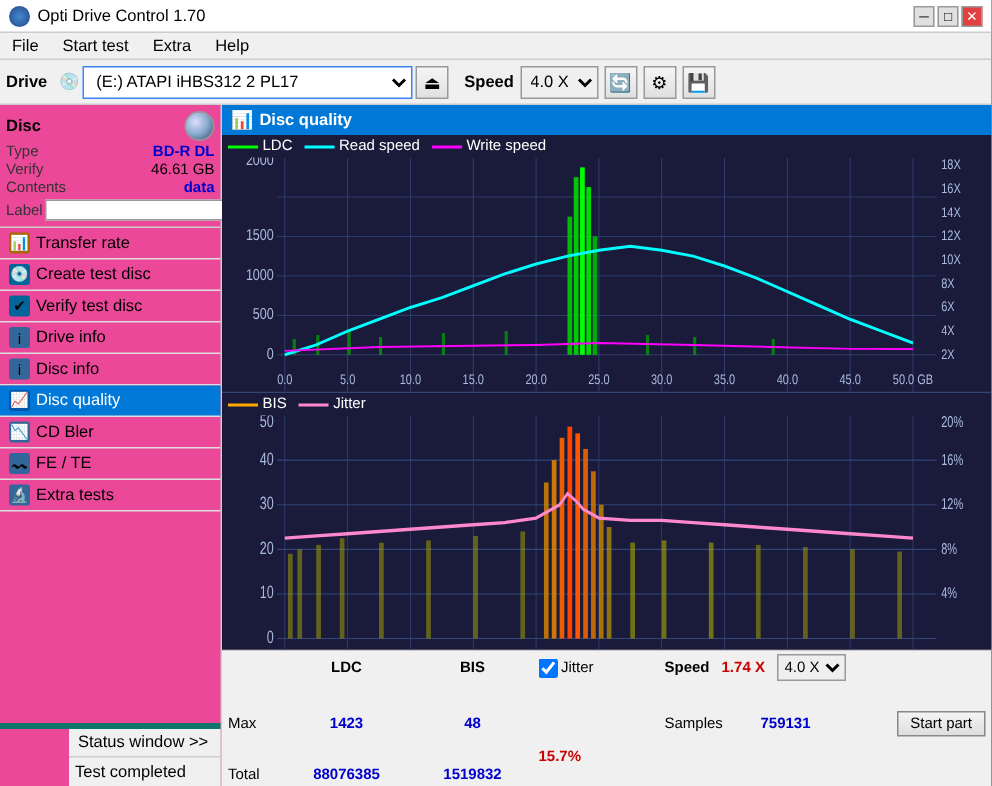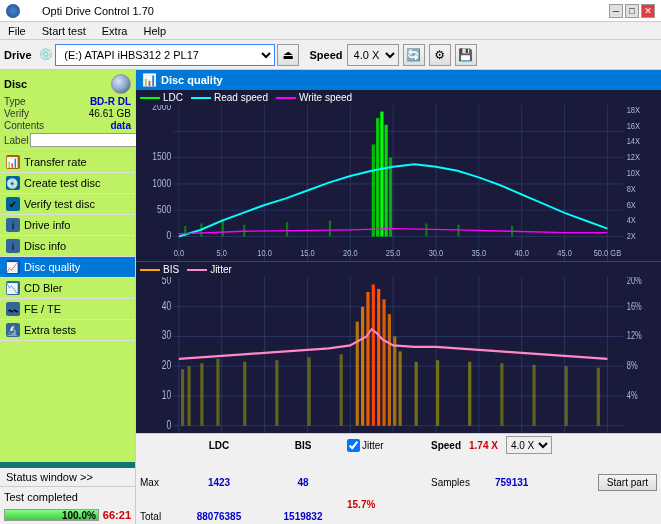--- a/index.html
+++ b/index.html
@@ -8,21 +8,21 @@
     
     .title-bar {
       background: #fff;
       display: flex;
       align-items: center;
       justify-content: space-between;
       padding: 4px 6px;
       border-bottom: 1px solid #ccc;
       height: 22px;
     }
-    .title-bar-left { display: flex; align-items: center; gap: 22px; font-size: 11px; font-weight: normal; }
+    .title-bar-left { display: flex; align-items: center; gap: 5px; font-size: 11px; font-weight: normal; }
     .title-bar-logo { width: 14px; height: 14px; background: radial-gradient(circle, #4488cc, #224488); border-radius: 50%; }
     .title-bar-controls { display: flex; gap: 2px; }
     .title-bar-btn { width: 14px; height: 14px; border: 1px solid #999; background: #e0e0e0; cursor: pointer; font-size: 9px; display: flex; align-items: center; justify-content: center; }
     .title-bar-btn.close { background: #e04040; color: white; }
 
     
     .menu-bar {
       background: #f0f0f0;
       display: flex;
       align-items: center;
@@ -66,22 +66,22 @@
     .speed-select { height: 22px; font-size: 11px; border: 1px solid #999; padding: 1px 2px; }
 
     
     .main {
       display: flex;
       height: calc(524px - 22px - 18px - 30px);
     }
 
     
     .sidebar {
-      width: 136px;
-      background: #bef264;
+      width: 148px;
+      background: #ec4899;
       border-right: 1px solid #ccc;
       display: flex;
       flex-direction: column;
       justify-content: flex-end;
     }
 
     
     .disc-panel {
       padding: 4px;
       border-bottom: 1px solid #ccc;
@@ -222,21 +222,22 @@
     .start-btn {
       padding: 2px 8px;
       background: linear-gradient(to bottom, #f5f5f5, #ddd);
       border: 1px solid #888;
       cursor: pointer;
       font-size: 10px;
       white-space: nowrap;
     }
 
     .sidebar-bottom {
-      border-top: 6px solid #0f766e;
+      border-top: 4px solid #0f766e;
+      padding-left: 46px;
     }
     .status-window-btn {
       display: flex;
       align-items: center;
       padding: 3px 6px;
       cursor: pointer;
       font-size: 11px;
       background: #f0f0f0;
     }
 
@@ -352,27 +353,20 @@
     </div>
 
     <div class="sidebar-bottom">
       <div class="status-window-btn">
         <span>Status window &gt;&gt;</span>
       </div>
 
       <div class="status-bar">
         <span class="status-text">Test completed</span>
       </div>
-      <div style="padding:2px 4px;background:#f0f0f0;height:18px;display:flex;align-items:center;gap:4px;">
-        <div class="progress-bar-container" style="flex:1;position:relative;">
-          <div class="progress-bar-fill" style="width:100%;"></div>
-          <span class="progress-pct">100.0%</span>
-        </div>
-        <span class="time-display">66:21</span>
-      </div>
     </div>
   </div>
 
   <div class="content">
 
     <div class="chart-header">
       <span class="chart-icon">📊</span>
       <span>Disc quality</span>
     </div>
 

